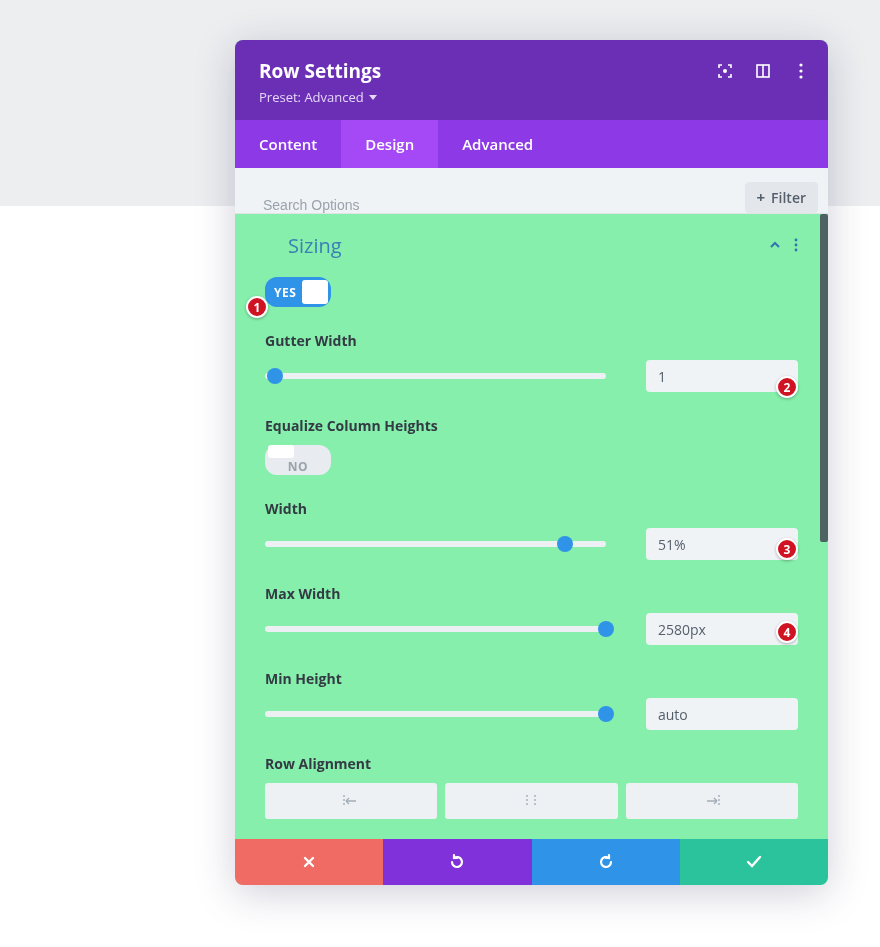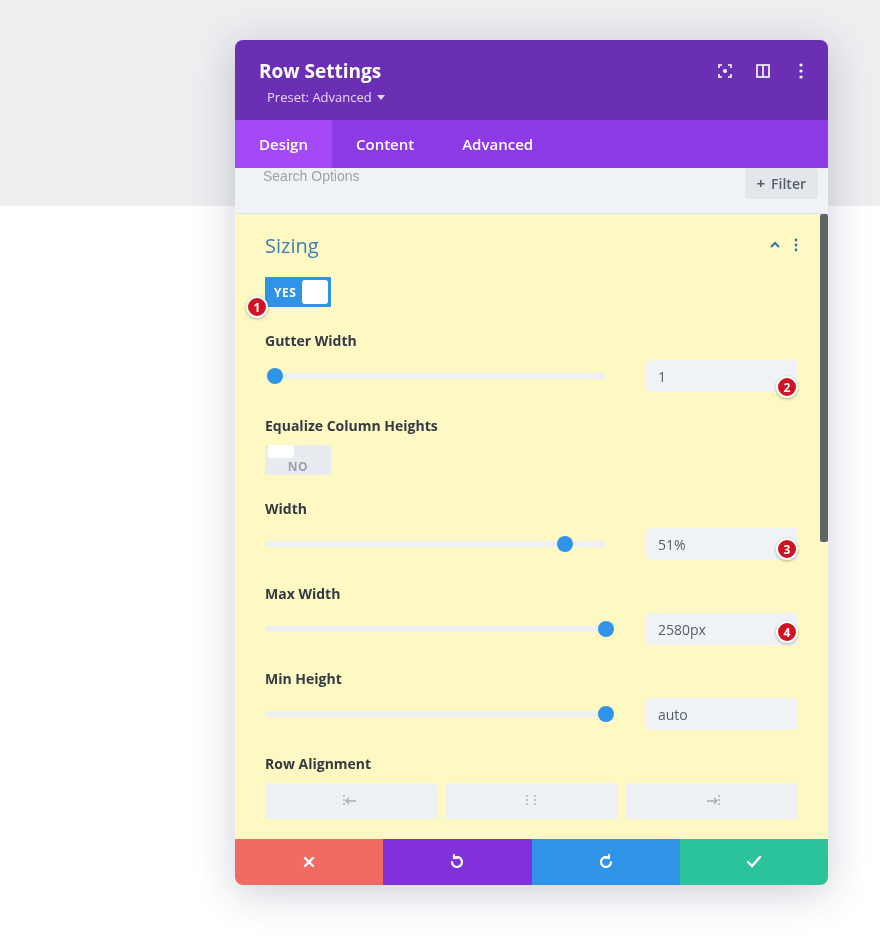--- a/index.html
+++ b/index.html
@@ -16,21 +16,21 @@
     top: 0; left: 0; right: 0;
     height: 206px;
     background: #eceef0;
   }
   .modal {
     position: absolute;
     top: 40px;
     left: 235px;
     width: 593px;
     height: 845px;
-    background: #fef9c3;
+    background: #86efac;
     border-radius: 8px;
     box-shadow: 0 8px 40px rgba(40,30,80,0.22);
     display: flex;
     flex-direction: column;
     overflow: hidden;
   }
   
   .modal-header {
     background: #6b2fb6;
     color: #fff;
@@ -40,21 +40,20 @@
   .modal-title {
     font-size: 19px;
     font-weight: 700;
   }
   .modal-subtitle-row {
     margin-top: 4px;
     font-size: 13px;
     color: #e6d7f8;
     display: flex;
     align-items: center;
-    margin-left: 8px;
   }
   .modal-subtitle-row .caret {
     margin-left: 5px;
     width: 0; height: 0;
     border-left: 4px solid transparent;
     border-right: 4px solid transparent;
     border-top: 5px solid #e6d7f8;
   }
   .header-icons {
     position: absolute;
@@ -81,21 +80,21 @@
     font-size: 15px;
     font-weight: 600;
     cursor: pointer;
   }
   .tab.active {
     background: #a548f5;
   }
   
   .searchbar {
     display: flex;
-    align-items: flex-start;
+    align-items: flex-end;
     background: #f0f3f6;
     border-bottom: 1px solid #e0e4e9;
     padding: 0 10px 0 28px;
     height: 46px;
   }
   .searchbar input {
     flex: 1;
     border: none;
     background: transparent;
     font-size: 14px;
@@ -136,20 +135,21 @@
   }
   .body-inner {
     padding: 18px 30px 0 30px;
   }
   
   .section-header {
     display: flex;
     align-items: center;
     justify-content: space-between;
     margin-bottom: 18px;
+    margin-left: 23px;
   }
   .section-title {
     color: #3a7fb6;
     font-size: 20px;
     font-weight: 500;
   }
   .section-actions {
     display: flex;
     align-items: center;
     gap: 12px;
@@ -161,21 +161,21 @@
   .field-label {
     font-size: 14px;
     font-weight: 700;
     color: #333a43;
     margin-bottom: 10px;
   }
   
   .toggle {
     width: 66px;
     height: 30px;
-    border-radius: 0;
+    border-radius: 12px;
     display: flex;
     align-items: center;
     font-size: 12px;
     font-weight: 700;
     cursor: pointer;
     padding: 0 3px;
   }
   .toggle.on {
     background: #2f94e8;
     color: #fff;
@@ -319,22 +319,22 @@
         <svg width="4" height="16" viewBox="0 0 4 16" fill="currentColor">
           <circle cx="2" cy="2" r="1.6"></circle>
             <circle cx="2" cy="8" r="1.6"></circle>
             <circle cx="2" cy="14" r="1.6"></circle>
         </svg>
       </span>
     </div>
   </div>
 
   <div class="tabs">
+    <div class="tab">Content</div>
     <div class="tab active">Design</div>
-    <div class="tab">Content</div>
     <div class="tab">Advanced</div>
   </div>
 
   <div class="searchbar">
     <input placeholder="Search Options" style="">
     <div class="filter-btn">
       <span class="plus">+</span>
       <span>Filter</span>
     </div>
   </div>

